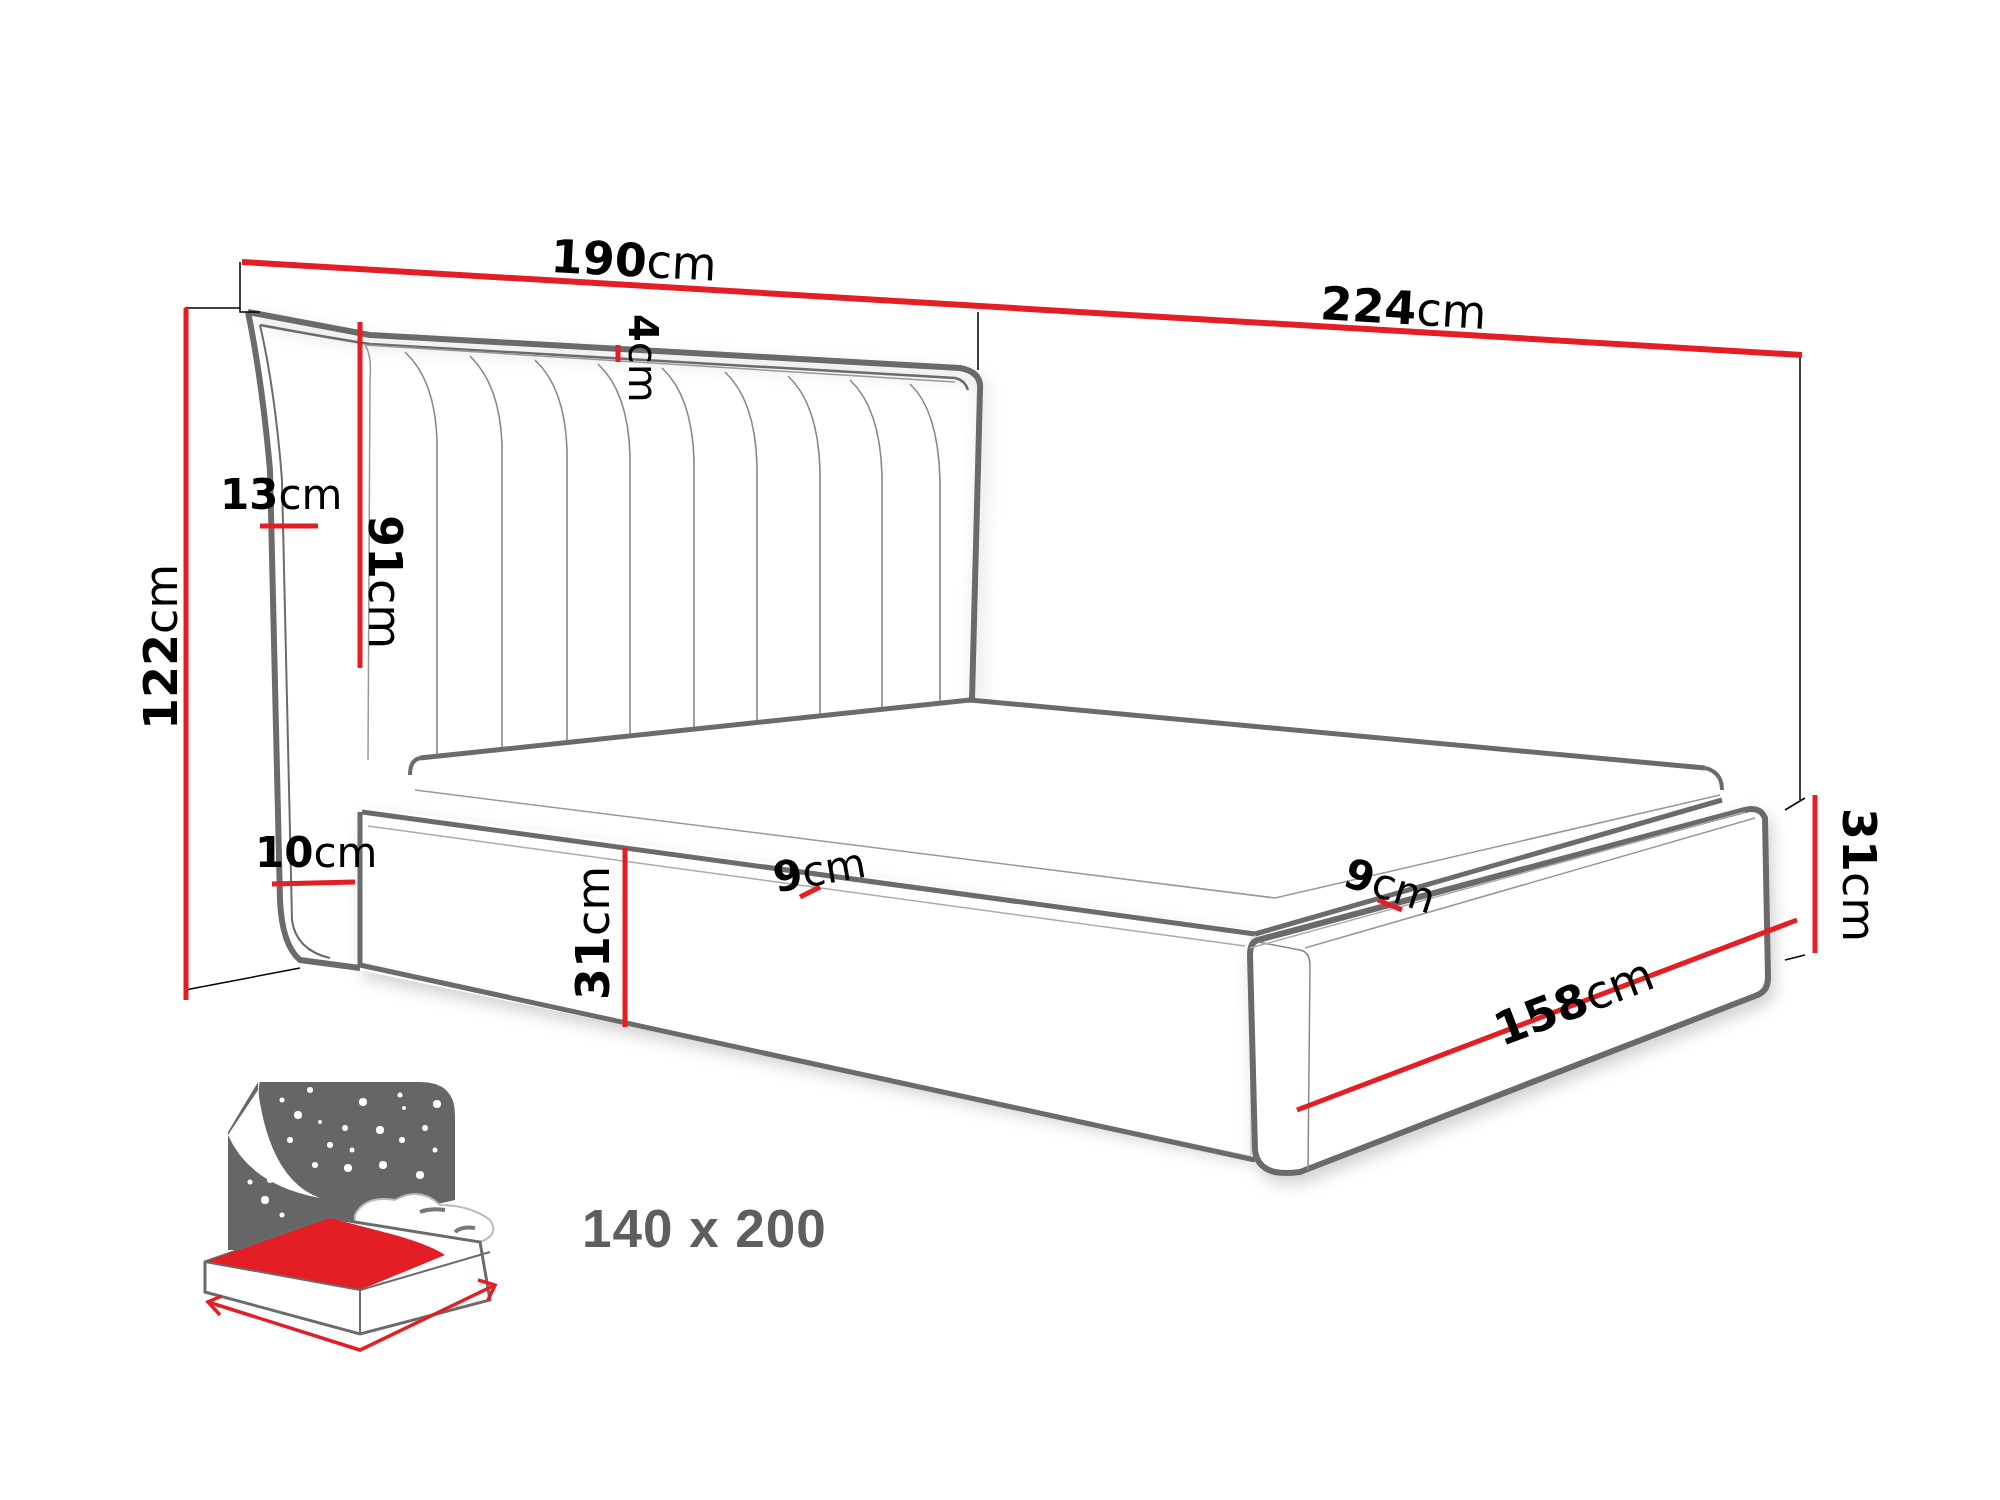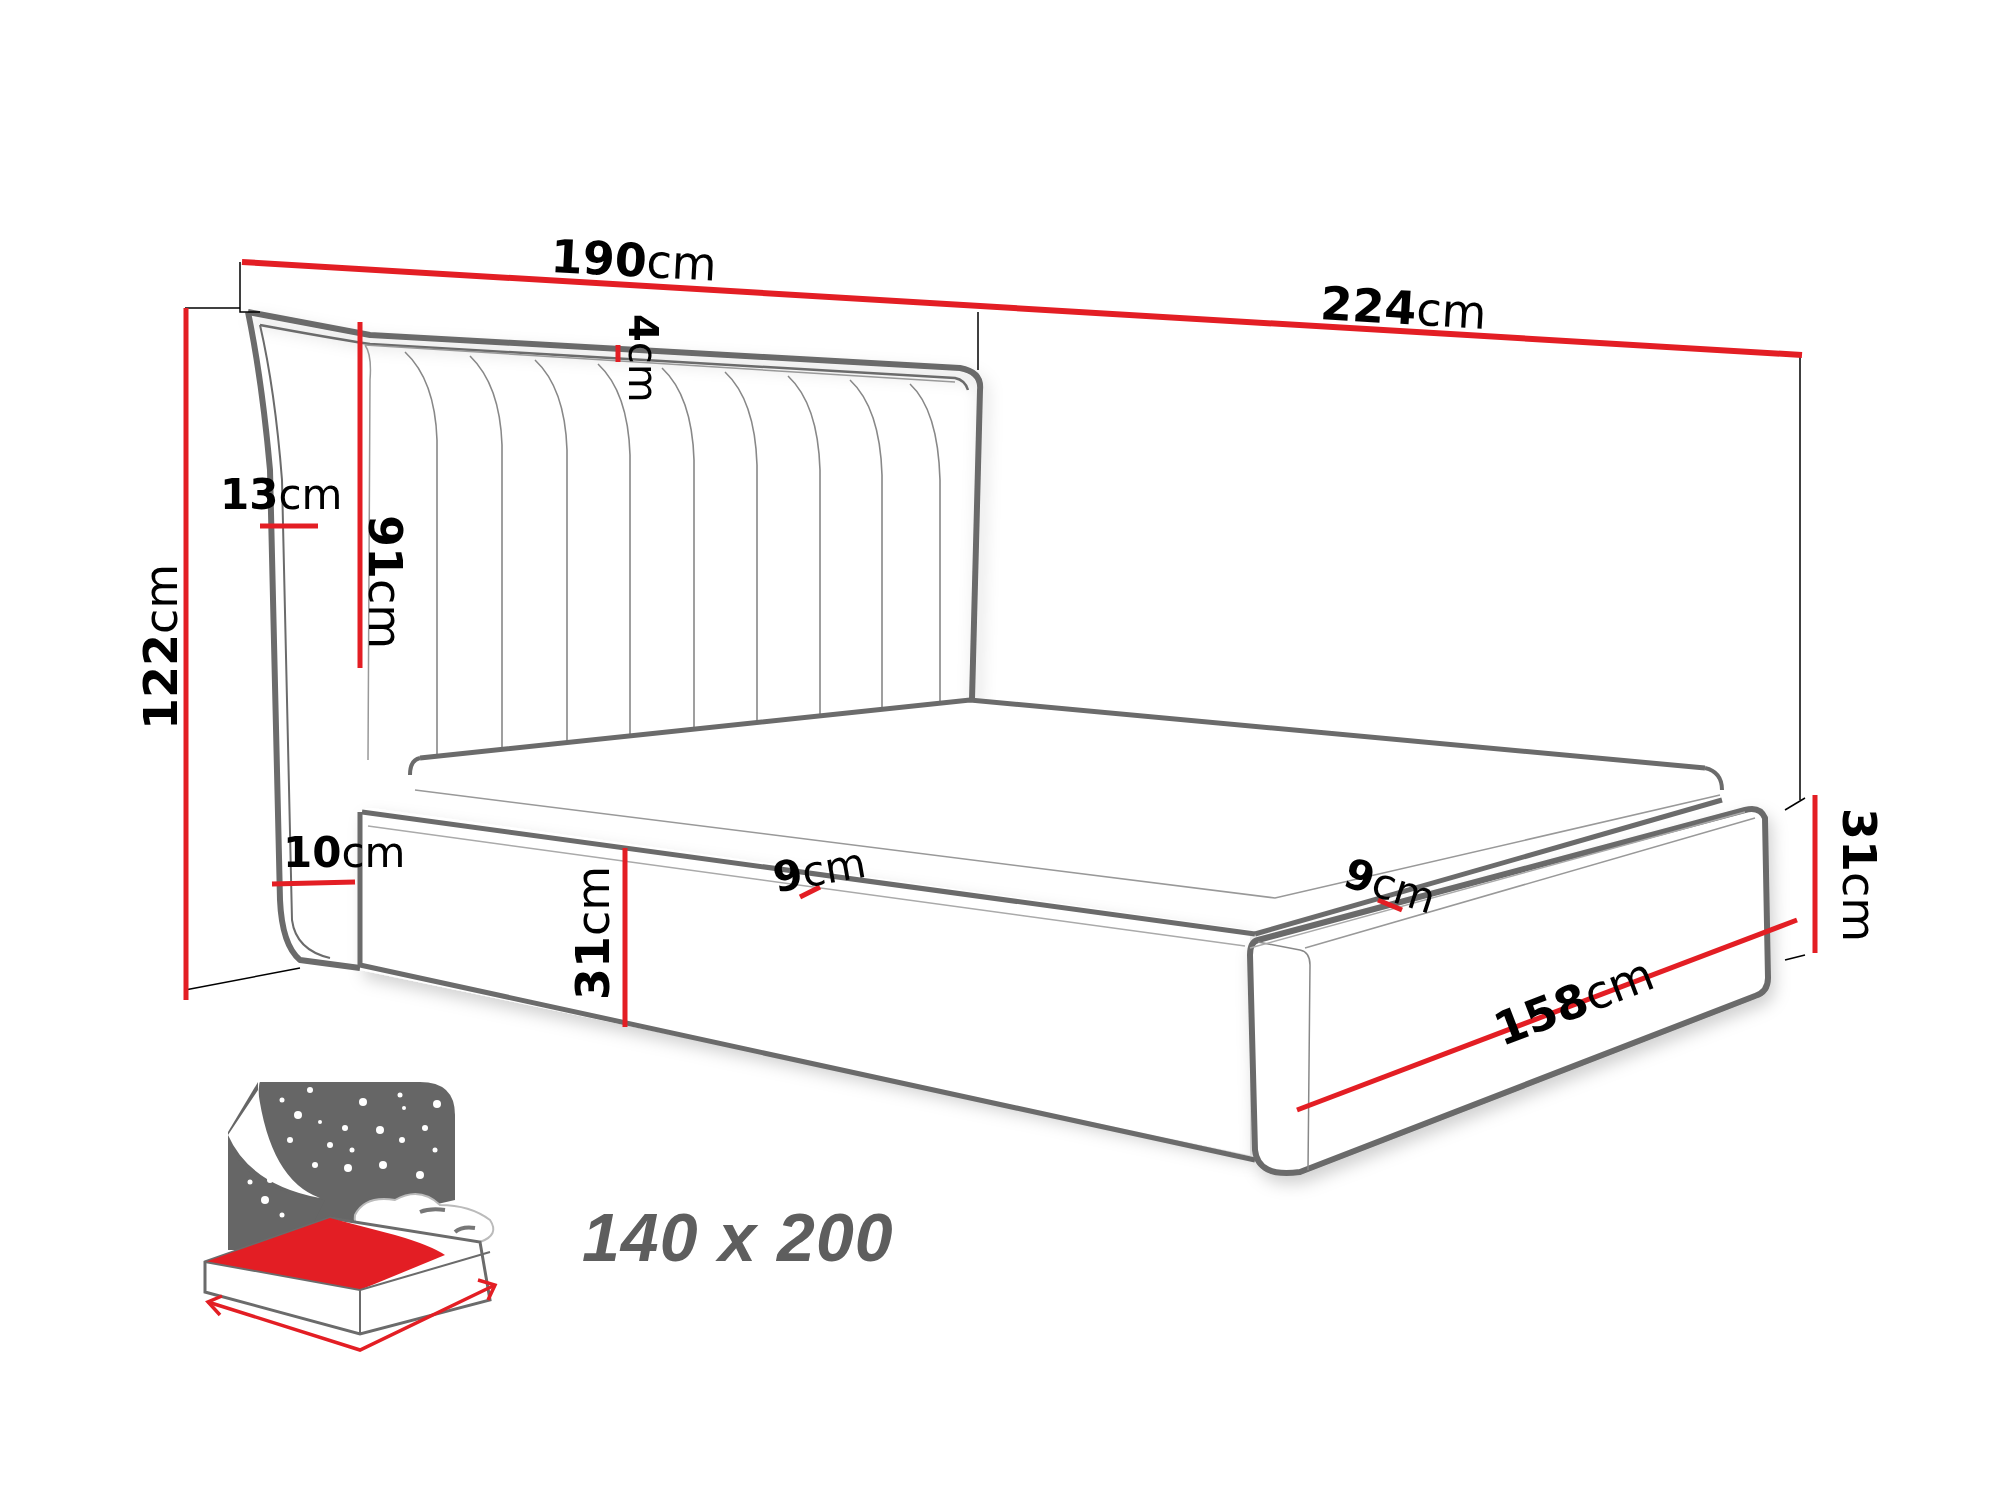--- a/index.html
+++ b/index.html
@@ -1,21 +1,21 @@
 <!DOCTYPE html>
 <html><head>
 <meta charset="utf-8">
 <style>
   html,body{margin:0;padding:0;background:#ffffff;}
   body{width:2000px;height:1500px;position:relative;overflow:hidden;font-family:"DejaVu Sans",sans-serif;}
   #canvas{position:absolute;left:0;top:0;width:2000px;height:1500px;}
   .lbl{position:absolute;color:#000;white-space:nowrap;line-height:1;transform-origin:0 0;}
   .lbl b{font-weight:bold;}
   .lbl span.u{font-weight:normal;}
-  .size-label{position:absolute;left:582px;top:1198px;font-family:"Liberation Sans",sans-serif;font-weight:bold;font-size:68px;color:#5e5e5e;letter-spacing:1px;font-style:italic;}
+  .size-label{position:absolute;left:582px;top:1198px;font-family:"Liberation Sans",sans-serif;font-weight:bold;font-size:53px;color:#5e5e5e;letter-spacing:1px;}
 </style>
 </head>
 <body>
 
 <svg id="canvas" width="2000" height="1500" viewBox="0 0 2000 1500" xmlns="http://www.w3.org/2000/svg">
   <defs>
     <filter id="sh" x="-10%" y="-10%" width="120%" height="130%">
       <feDropShadow dx="4" dy="8" stdDeviation="8" flood-color="#000" flood-opacity="0.18"></feDropShadow>
     </filter>
   </defs>
@@ -167,21 +167,21 @@
 </div>
 
 <div class="lbl" style="left:663px;top:314px;font-size:40px;transform:rotate(90deg);">
   <b>4</b><span class="u">cm</span>
 </div>
 
 <div class="lbl" style="left:220px;top:474px;font-size:42px;">
   <b>13</b><span class="u">cm</span>
 </div>
 
-<div class="lbl" style="left:255px;top:832px;font-size:42px;margin-left:28px;">
+<div class="lbl" style="left:255px;top:832px;font-size:42px;">
   <b>10</b><span class="u">cm</span>
 </div>
 
 <div class="lbl" style="left:570px;top:1000px;font-size:46px;transform:rotate(-90deg);">
   <b>31</b><span class="u">cm</span>
 </div>
 
 <div class="lbl" style="left:770px;top:858px;font-size:42px;transform:rotate(-10deg);">
   <b>9</b><span class="u">cm</span>
 </div>

